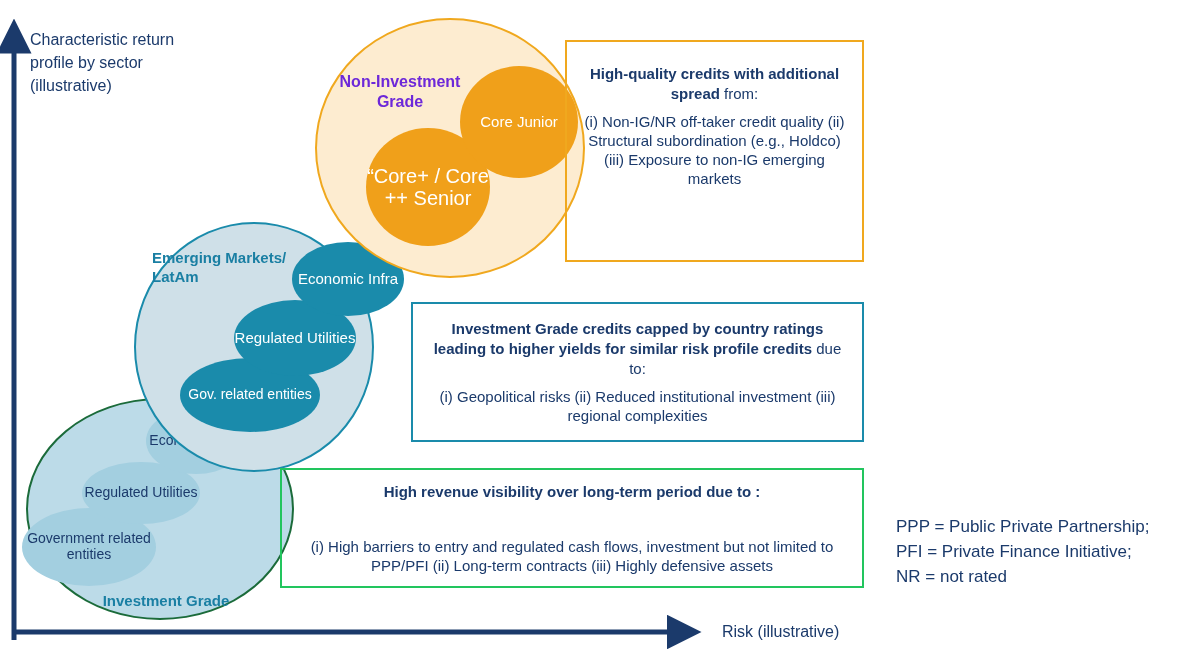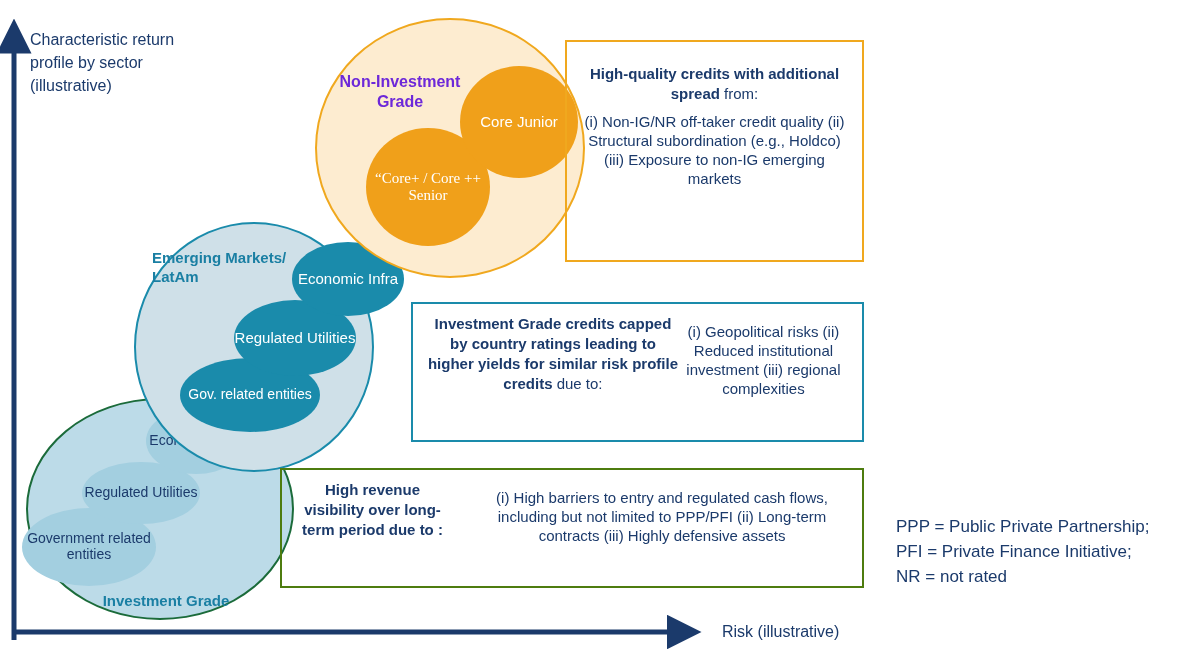--- a/index.html
+++ b/index.html
@@ -89,22 +89,21 @@
     color: #ffffff;
     font-size: 15px;
   }
   #b-core-senior {
     left: 366px;
     top: 128px;
     width: 124px;
     height: 118px;
     background: #f0a01a;
     color: #ffffff;
-    font-size: 15px;
-    font-family: Liberation Serif, serif;
+    font-size: 20px;
   }
 
   
   #grp-em {
     left: 134px;
     top: 222px;
     width: 240px;
     height: 250px;
     background: #cfe0e8;
     border: 2px solid #1a8bab;
@@ -227,31 +226,31 @@
     justify-content: flex-start;
     padding-top: 22px;
   }
   #callout-teal {
     left: 411px;
     top: 302px;
     width: 453px;
     height: 140px;
     border: 2px solid #1a8bab;
     display: flex;
-    flex-direction: row;
+    flex-direction: column;
     justify-content: center;
   }
   #callout-green {
     left: 280px;
     top: 468px;
     width: 584px;
     height: 120px;
-    border: 2px solid #4d7c0f;
+    border: 2px solid #22c55e;
     display: flex;
-    flex-direction: row;
+    flex-direction: column;
     justify-content: center;
     gap: 27px;
   }
 
   
   #legend {
     position: absolute;
     left: 896px;
     top: 514px;
     width: 270px;
@@ -322,21 +321,21 @@
     <div class="headline">
       <span>Investment Grade credits capped by country ratings leading to higher yields for similar risk profile credits</span><span class="normal"> due to:</span>
     </div>
     <div class="body">(i) Geopolitical risks  (ii) Reduced institutional investment (iii) regional complexities</div>
   </div>
 
   <div class="callout" id="callout-green">
     <div class="headline">
       <span>High revenue visibility over long-term period due to :</span><span class="normal"></span>
     </div>
-    <div class="body">(i) High barriers to entry and regulated cash flows, including but not limited to PPP/PFI (ii) Long-term contracts  (iii) Highly defensive assets</div>
+    <div class="body">(i) High barriers to entry and regulated cash flows, investment but not limited to PPP/PFI (ii) Long-term contracts  (iii) Highly defensive assets</div>
   </div>
 
   <div id="legend">
     <div>PPP = Public Private Partnership;</div>
     <div>PFI = Private Finance Initiative;</div>
     <div>NR = not rated</div>
   </div>
 
 </div>
 

